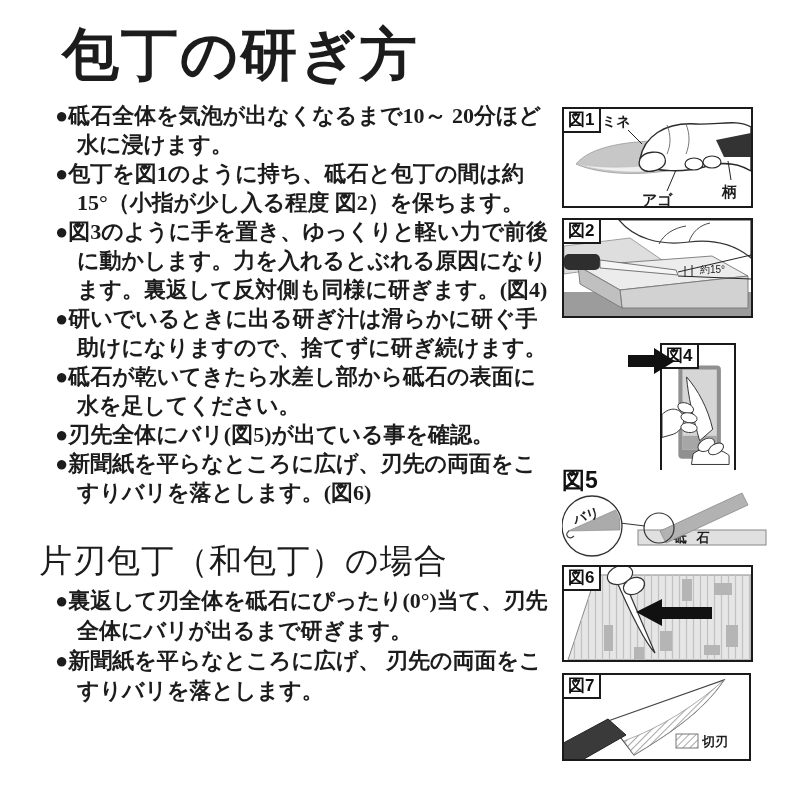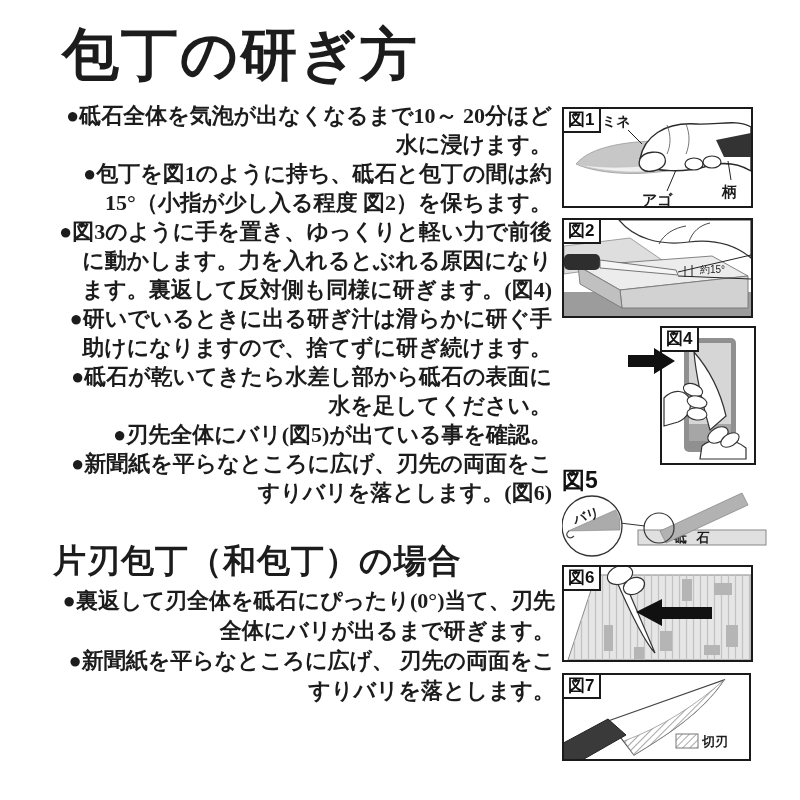--- a/index.html
+++ b/index.html
@@ -13,45 +13,44 @@
   .title{
     position:absolute;left:54px;top:16px;margin:8px;
     font-size:57px;font-weight:bold;letter-spacing:2px;line-height:1.1;
   }
   .list1{position:absolute;left:55px;top:101px;width:497px;}
   .list2{position:absolute;left:55px;top:586px;width:500px;}
   .li{
     font-size:22px;line-height:29px;
     text-indent:-22px;padding-left:22px;
     font-weight:bold;
-    text-align:right;
   }
   .list2 .li{line-height:30px;}
   .h2{
-    position:absolute;left:53px;top:539px;margin:0;
-    font-size:33px;font-weight:bold;letter-spacing:1px;
+    position:absolute;left:39px;top:539px;margin:0;
+    font-size:33px;font-weight:normal;letter-spacing:1px;
   }
 
   .figs{position:absolute;left:562px;top:107px;width:212px;height:690px;}
   .fig{position:absolute;background:#fff;box-sizing:border-box;}
   .boxed{border:2px solid #1a1a1a;overflow:hidden;}
   .fig svg{display:block;width:100%;height:100%;}
   .figlabel{
     position:absolute;top:-2px;left:-2px;z-index:3;
     border:2px solid #1a1a1a;background:#fff;
     padding:0 5px 1px 4px;
     font-family:"Liberation Sans","DejaVu Sans",sans-serif;
     font-size:17px;font-weight:bold;line-height:21px;color:#111;
   }
   .figlabel.noframe{border:none;top:0;left:0;font-size:23px;padding:0;}
 
   .fig1{left:0;top:0;width:191px;height:101px;}
   .fig2{left:0;top:111px;width:191px;height:100px;}
   .fig3{left:0;top:219px;width:84px;height:139px;}
-  .fig4{left:98px;top:219px;width:96px;height:139px;}
+  .fig4{left:98px;top:236px;width:76px;height:139px;}
   .arrow34{left:66px;top:240px;width:48px;height:28px;z-index:4;position:absolute;}
   .fig5{left:0;top:363px;width:208px;height:95px;}
   .fig5 svg{position:absolute;left:0;top:4px;width:206px;height:90px;}
   .fig6{left:0;top:458px;width:191px;height:97px;}
   .fig7{left:0;top:566px;width:189px;height:88px;}
 
   .svgtext{font-family:"Liberation Sans","DejaVu Sans",sans-serif;fill:#1c1c1c;}
 </style>
 </head>
 <body>

